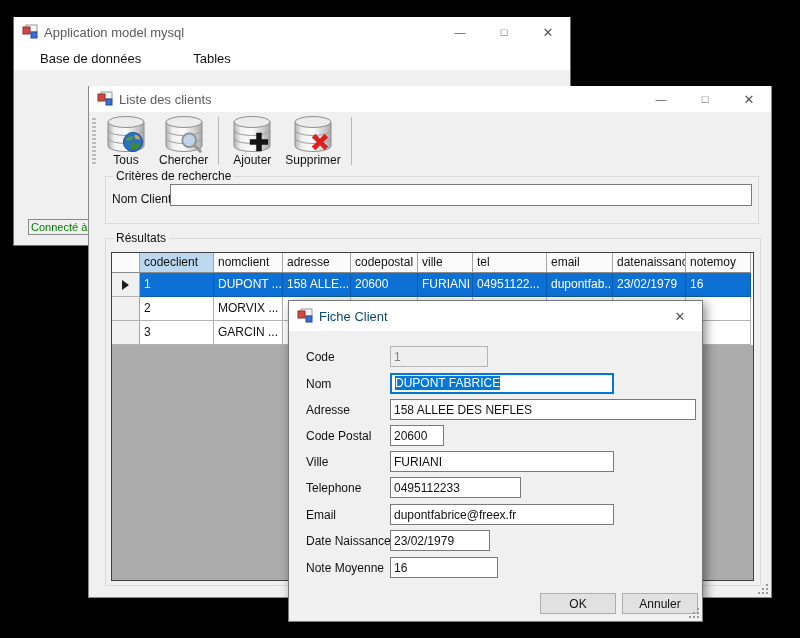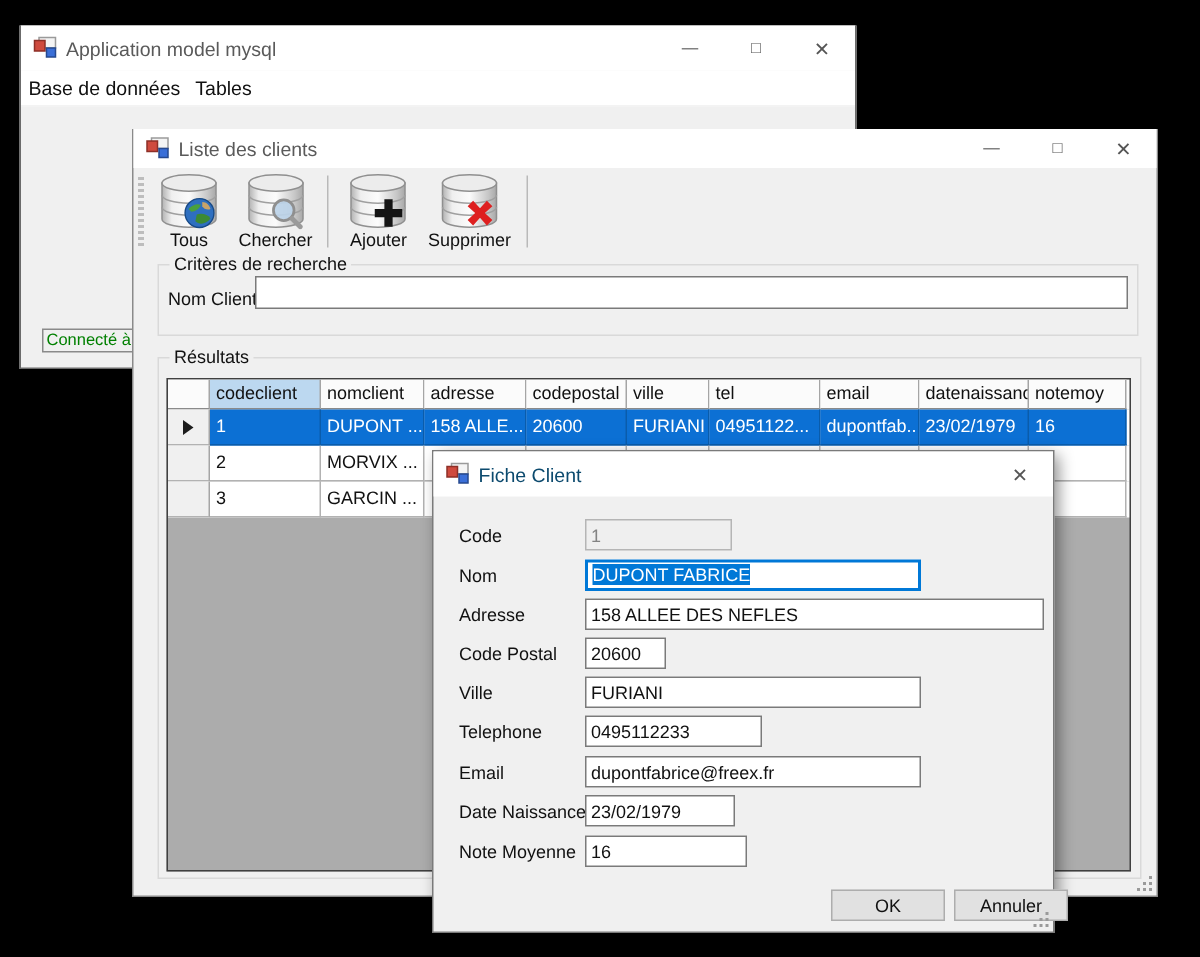--- a/index.html
+++ b/index.html
@@ -12,21 +12,21 @@
   .tb-btn{width:44px;height:100%;display:flex;align-items:center;justify-content:center;
           color:#555;font-size:11px;line-height:1;cursor:default;}
   .tb-btn.close-btn{font-size:13px;}
   .appicon{width:16px;height:16px;flex:0 0 16px;}
 
   
   #win-app{left:13px;top:17px;width:558px;height:229px;z-index:1;border:1px solid #6b6b6b;border-top:none;}
   #win-app .titlebar{height:30px;}
   #win-app .menubar{height:24px;background:#fff;display:flex;align-items:center;
                     font-size:13px;color:#101010;border-bottom:1px solid #f3f3f3;}
-  #win-app .menu-item{padding:0 5px;height:100%;display:flex;align-items:center;}
+  #win-app .menu-item{padding:0 26px;height:100%;display:flex;align-items:center;}
   #win-app .client{position:relative;height:173px;background:#f0f0f0;}
   #status-conn{position:absolute;left:14px;top:148px;width:64px;height:16px;overflow:hidden;
                border:1px solid #8a8a8a;background:#f0f0f0;color:#008000;font-size:11px;
                line-height:14px;padding:0 2px;white-space:nowrap;}
 
   
   #win-list{left:88px;top:86px;width:684px;height:512px;z-index:2;border:1px solid #8a8a8a;border-top:none;}
   #win-list .titlebar{height:26px;}
   .toolbar{position:absolute;left:0;top:26px;width:100%;height:58px;display:flex;align-items:stretch;padding:2px 0 2px 3px;}
   .tool-grip{width:4px;margin:4px 2px 4px 0;background:repeating-linear-gradient(to bottom,#bdbdbd 0 2px,transparent 2px 4px);}
@@ -74,23 +74,23 @@
        box-shadow:3px 3px 10px rgba(0,0,0,0.45);}
   #dlg .titlebar{height:30px;}
   .f-label{position:absolute;left:17px;font-size:12px;color:#111;line-height:20px;white-space:nowrap;}
   .f-input{position:absolute;left:101px;height:21px;border:1px solid #7a7a7a;background:#fff;
            font-size:12px;padding:0 3px;color:#111;}
   .f-input:disabled,.f-input.disabled{background:#efefef;color:#838383;border-color:#b5b5b5;}
   #f-nom{border:2px solid #0078d7;line-height:17px;overflow:hidden;white-space:nowrap;}
   #f-nom .seltext{background:#0078d7;color:#fff;}
   #code-note{position:absolute;left:176px;top:48px;font-size:11px;color:#111;white-space:nowrap;}
   .w-code{width:98px;} .w-nom{width:224px;} .w-adresse{width:306px;} .w-cp{width:54px;}
-  .w-ville{width:224px;} .w-tel{width:118px;} .w-email{width:224px;} .w-dn{width:100px;} .w-nm{width:108px;}
+  .w-ville{width:224px;} .w-tel{width:131px;} .w-email{width:224px;} .w-dn{width:100px;} .w-nm{width:108px;}
   .dlg-btn{position:absolute;top:292px;width:76px;height:21px;background:#e1e1e1;border:1px solid #adadad;
-           font-size:12px;color:#111;text-align:center;line-height:19px;margin-left:14px;}
+           font-size:12px;color:#111;text-align:center;line-height:19px;}
   #btn-ok{left:251px;} #btn-annuler{left:333px;}
 </style>
 </head>
 <body>
 
 <svg width="0" height="0" style="position:absolute">
   <defs>
     <linearGradient id="cyl" x1="0" y1="0" x2="1" y2="0">
       <stop offset="0" stop-color="#b3b3b3"></stop>
         <stop offset="0.18" stop-color="#efefef"></stop>

